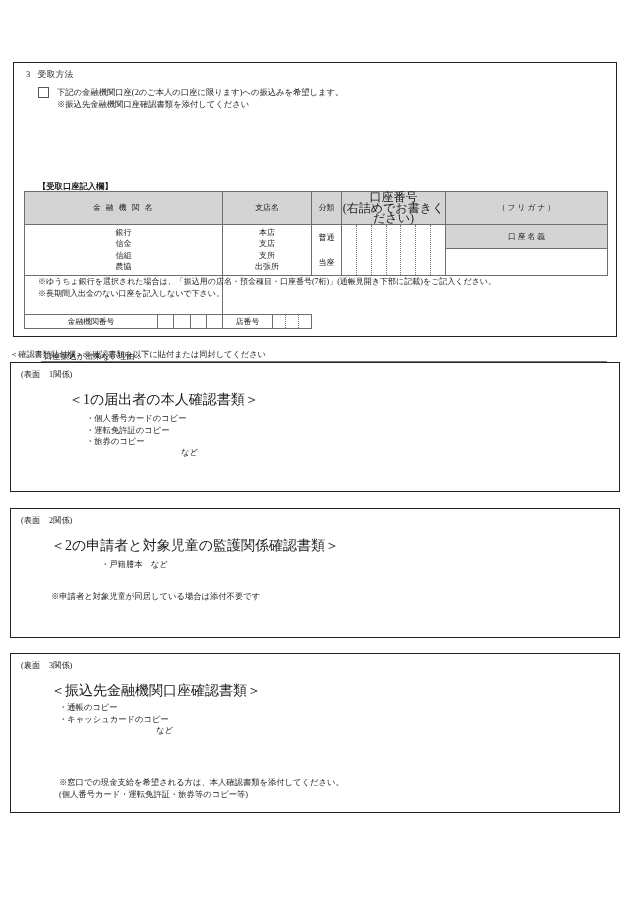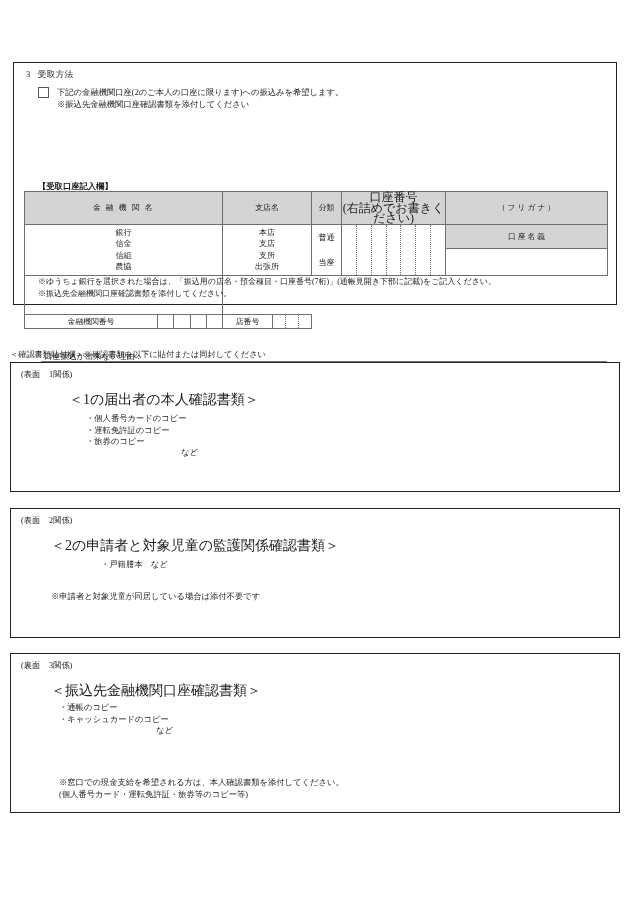--- a/index.html
+++ b/index.html
@@ -21,21 +21,21 @@
     width: 630px;
     height: 902px;
   }
 
   
   .sec3-box {
     position: absolute;
     left: 13px;
     top: 62px;
     width: 604px;
-    height: 243px;
+    height: 275px;
     border: 1.5px solid #222;
     box-sizing: border-box;
     background: #fff;
   }
   .sec3-title {
     position: absolute;
     left: 12px;
     top: 6px;
     font-size: 8.5px;
     letter-spacing: 0.5px;
@@ -311,21 +311,21 @@
               <div></div>
             </div>
           </div>
         </td>
       </tr>
     </tbody>
       </table>
 
     <div class="notes">
       <div>※ゆうちょ銀行を選択された場合は、「振込用の店名・預金種目・口座番号(7桁)」(通帳見開き下部に記載)をご記入ください。</div>
-      <div>※振込先金融機関口座確認書類を添付してください。</div>
+      <div>※長期間入出金のない口座を記入しないで下さい。</div>
     </div>
 
 
     <div class="reason-label">口座振込が出来ない理由：</div>
     <div class="reason-box"></div>
   </div>
 
   <div class="attach-head">＜確認書類貼付欄＞※確認書類を以下に貼付または同封してください</div>
 
   <div class="attach-box" id="attach-box-1">

